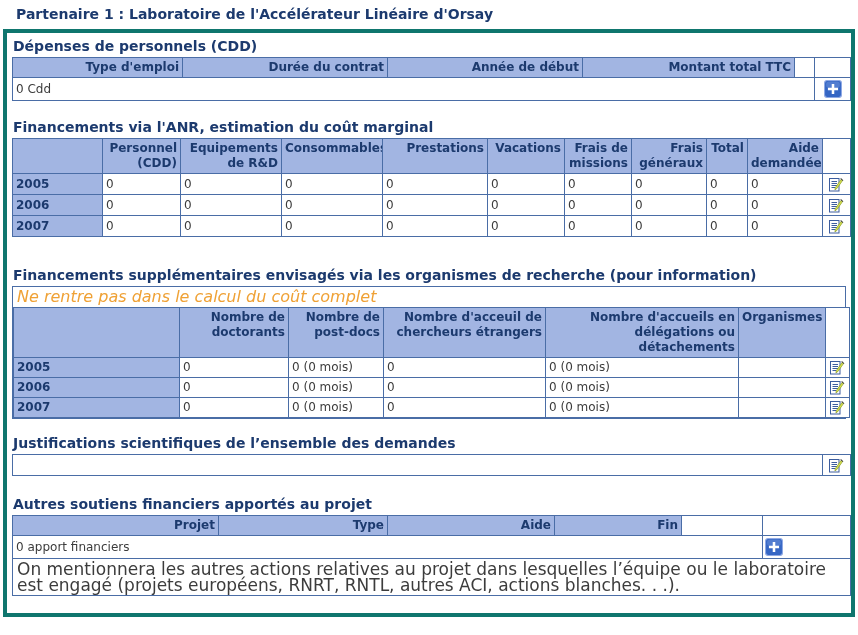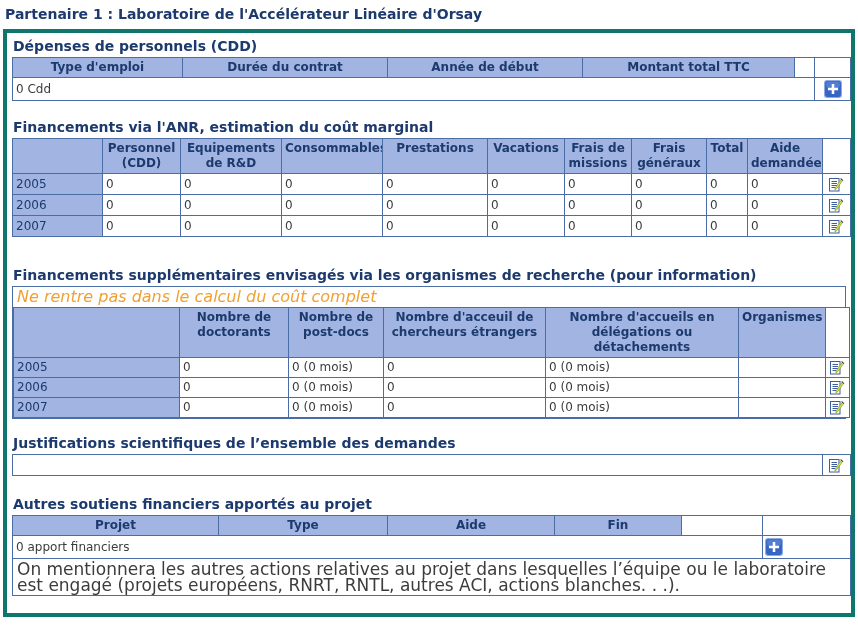--- a/index.html
+++ b/index.html
@@ -1,29 +1,29 @@
 <!DOCTYPE html>
 <html><head>
 <meta charset="utf-8">
 <style>
   html,body{margin:0;padding:0;background:#ffffff;}
   body{font-family:"DejaVu Sans","Liberation Sans",sans-serif;width:858px;}
-  .page-title{color:#1c3a6e;font-weight:bold;font-size:14px;padding:6px 4px 7px 5px;}
+  .page-title{color:#1c3a6e;font-weight:bold;font-size:14px;padding:6px 4px 7px 16px;}
   .outer{margin:0 3px;border:4px solid #0f766e;padding:4px 5px 4px 5px;min-height:588px;box-sizing:border-box;background:#ffffff;}
   .sec-title{color:#1c3a6e;font-weight:bold;font-size:14px;line-height:17px;margin:1px 0 2px 1px;}
   .s2{margin-top:18px;}
   .s3{margin-top:30px;}
   .s4{margin-top:16px;}
   .s5{margin-top:20px;}
   table{border-collapse:collapse;width:100%;table-layout:fixed;}
   th,td{border:1px solid #4a6da6;font-size:12px;padding:2px 3px;overflow:hidden;}
-  th{background:#a2b5e2;color:#1c3a6e;text-align:center;vertical-align:top;font-weight:bold;line-height:15px;}
+  th{background:#a2b5e2;color:#1c3a6e;text-align:right;vertical-align:top;font-weight:bold;line-height:15px;}
   th.plain{background:#ffffff;}
   td{color:#3c3c3c;background:#ffffff;vertical-align:middle;line-height:15px;}
-  td.year{background:#a2b5e2;color:#1c3a6e;font-weight:normal;}
+  td.year{background:#a2b5e2;color:#1c3a6e;font-weight:bold;}
   td.iconcell{padding:1px 2px;text-align:center;vertical-align:middle;}
   td.addcell-center{text-align:center;padding:1px;}
   td.addcell-left{text-align:left;padding:1px 2px;}
   .t1 td{height:18px;}
   .t2 tbody td{height:16px;}
   .t3 tbody td{height:15px;}
   .t4 td{height:16px;}
   .t5 td.datarow{height:18px;}
   .box{border:1px solid #4a6da6;margin-top:2px;}
   .note-orange{color:#efa135;font-style:italic;font-size:16px;padding:2px 4px 3px 4px;line-height:15px;}

